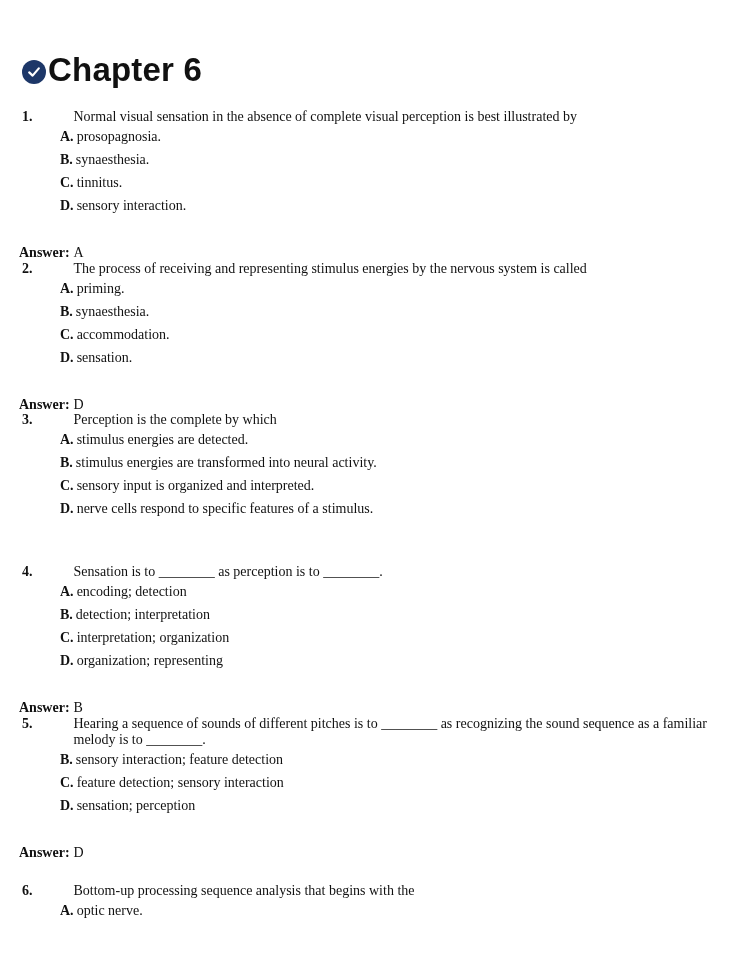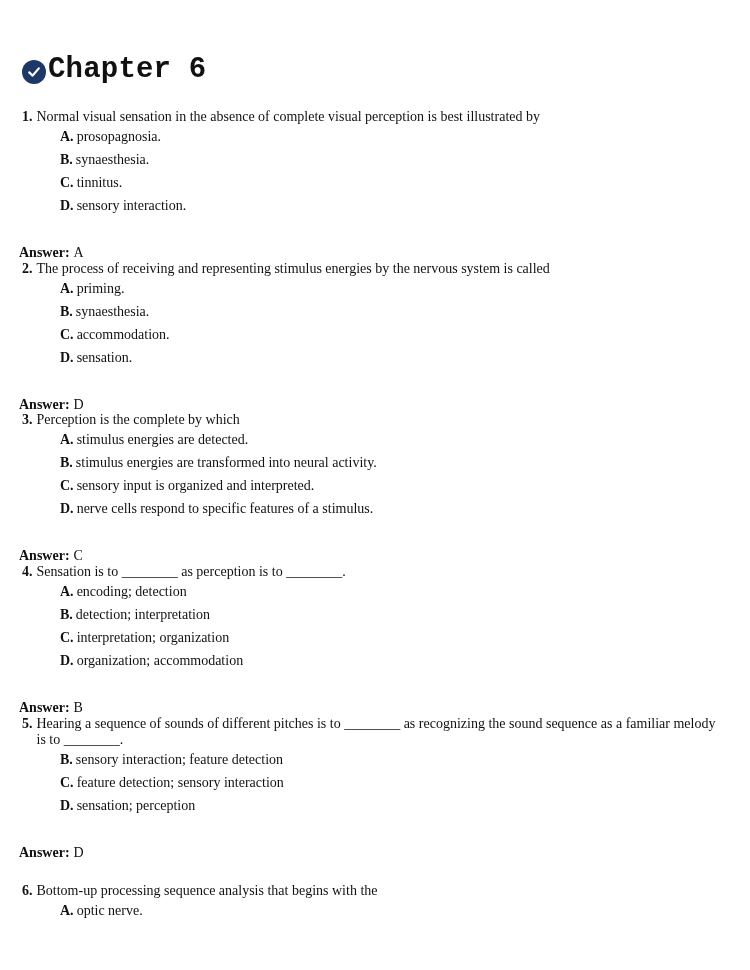--- a/index.html
+++ b/index.html
@@ -36,43 +36,44 @@
       border-radius: 50%;
       background: #1d3768;
       display: flex;
       align-items: center;
       justify-content: center;
       margin-right: 2px;
       margin-top: 3px;
     }
     .check-icon svg { display: block; }
     .chapter-title {
-      font-family: Liberation Mono, monospace;
+      font-family: Liberation Sans, sans-serif;
       font-weight: bold;
-      font-size: 29px;
+      font-size: 33px;
       letter-spacing: 0.2px;
       line-height: 40px;
     }
     .question {
       position: absolute;
       left: 22px;
       width: 700px;
       font-size: 14px;
       line-height: 16px;
     }
     .q-stem {
       display: flex;
     }
     .q-num {
       font-weight: bold;
       margin-right: 4px;
       white-space: nowrap;
     }
     .q-text {
       flex: 1;
+      margin-left: 37px;
     }
     .options {
       margin-left: 38px;
       margin-top: 4px;
     }
     .option {
       height: 23px;
       line-height: 16px;
     }
     .opt-letter {
@@ -135,33 +136,32 @@
     <div class="q-stem">
       <span class="q-num">3.</span>
       <span class="q-text">Perception is the complete by which</span>
     </div>
     <div class="options">
       <div class="option"><span class="opt-letter">A.</span><span>stimulus energies are detected.</span></div>
       <div class="option"><span class="opt-letter">B.</span><span>stimulus energies are transformed into neural activity.</span></div>
       <div class="option"><span class="opt-letter">C.</span><span>sensory input is organized and interpreted.</span></div>
       <div class="option"><span class="opt-letter">D.</span><span>nerve cells respond to specific features of a stimulus.</span></div>
     </div>
-    <div class="answer"><span class="answer-label">Answer:</span><span>C</span></div>
   </div>
 
   <div class="question" style="top:564px;">
     <div class="q-stem">
       <span class="q-num">4.</span>
       <span class="q-text">Sensation is to ________ as perception is to ________.</span>
     </div>
     <div class="options">
       <div class="option"><span class="opt-letter">A.</span><span>encoding; detection</span></div>
       <div class="option"><span class="opt-letter">B.</span><span>detection; interpretation</span></div>
       <div class="option"><span class="opt-letter">C.</span><span>interpretation; organization</span></div>
-      <div class="option"><span class="opt-letter">D.</span><span>organization; accommodation</span></div>
+      <div class="option"><span class="opt-letter">D.</span><span>organization; representing</span></div>
     </div>
     <div class="answer"><span class="answer-label">Answer:</span><span>B</span></div>
   </div>
 
   <div class="question" style="top:716px;">
     <div class="q-stem">
       <span class="q-num">5.</span>
       <span class="q-text">Hearing a sequence of sounds of different pitches is to ________ as recognizing the sound sequence as a familiar melody is to ________.</span>
     </div>
     <div class="options">

